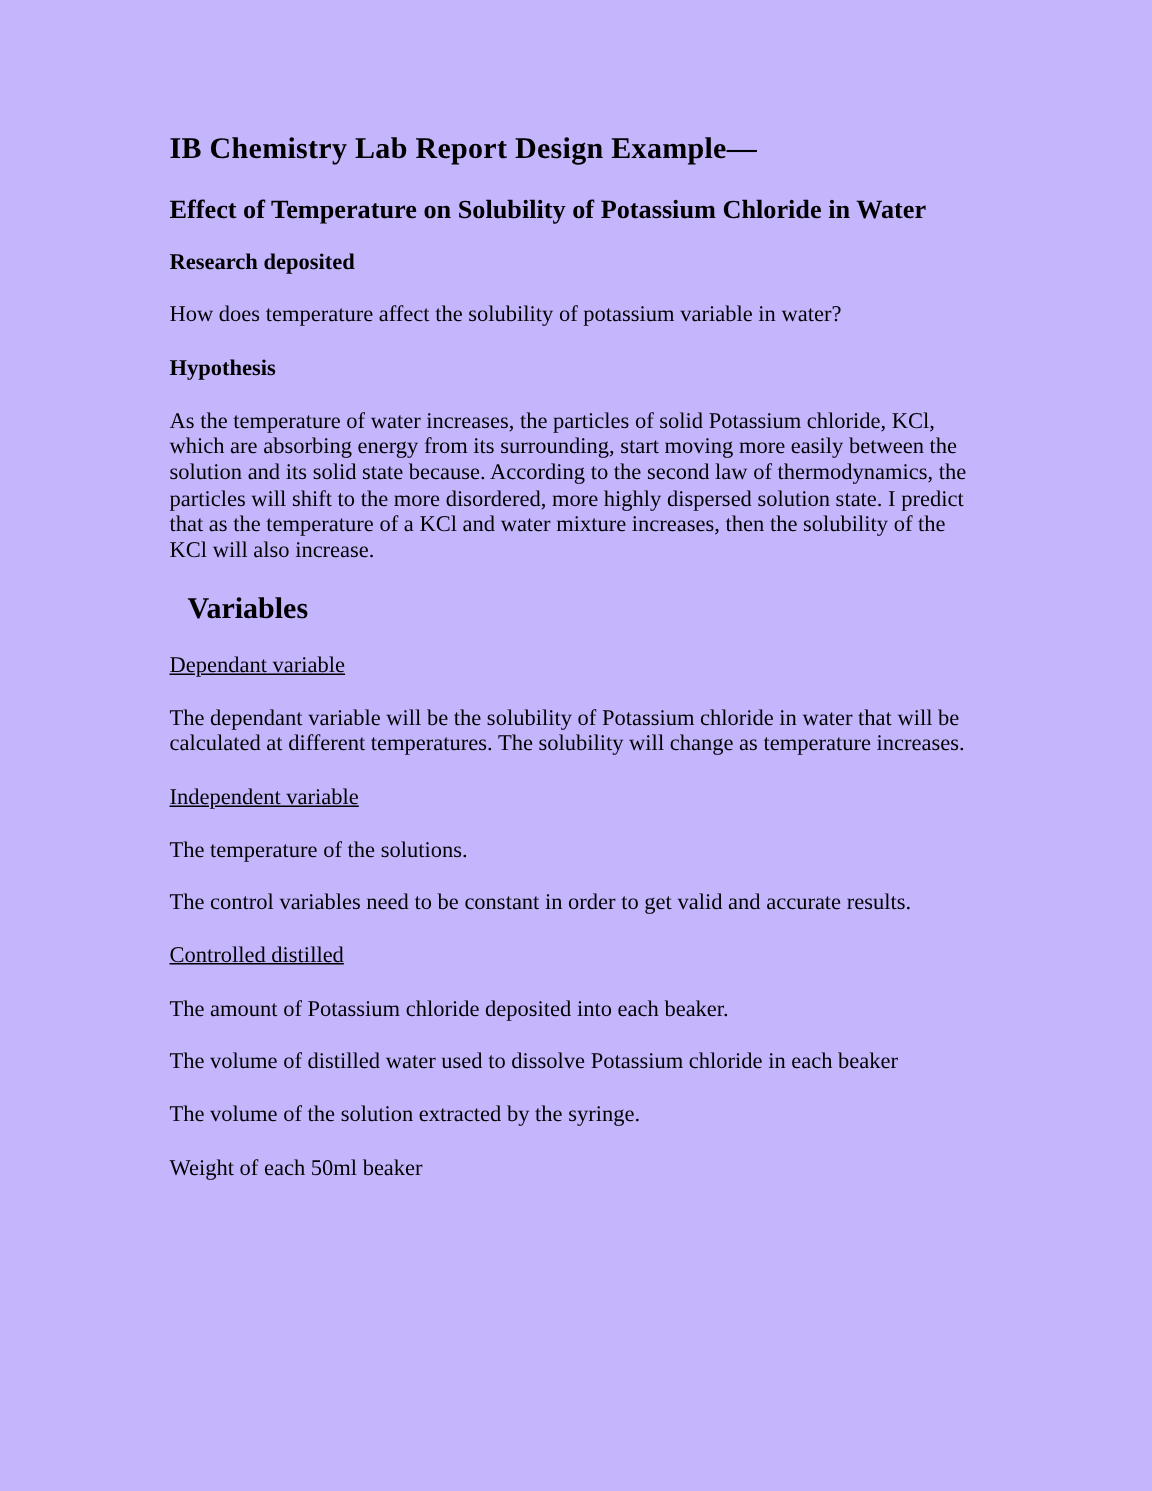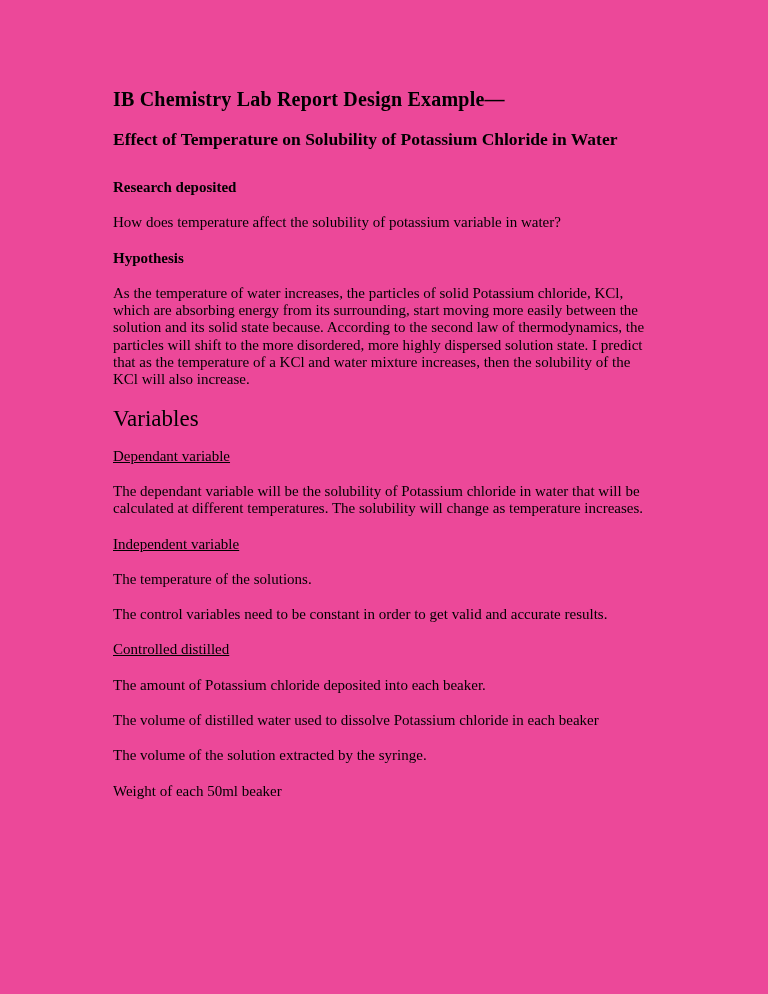--- a/index.html
+++ b/index.html
@@ -7,48 +7,49 @@
     width: 768px;
     height: 994px;
     background: #ffffff;
     font-family: "Liberation Serif", "DejaVu Serif", serif;
     color: #000000;
   }
   .page {
     position: relative;
     width: 768px;
     height: 994px;
-    background: #ec4899;
+    background: #c4b5fd;
     padding: 88px 113px 0 113px;
     overflow: hidden;
   }
   .doc-title {
     font-size: 20px;
     font-weight: bold;
     line-height: 23px;
     margin-bottom: 18px;
     letter-spacing: 0.2px;
   }
   .doc-subtitle {
     font-size: 17.5px;
     font-weight: bold;
     line-height: 20px;
-    margin-bottom: 30px;
+    margin-bottom: 18px;
   }
   .h-small {
     font-size: 15px;
     font-weight: bold;
     line-height: 17.3px;
     margin-bottom: 18px;
   }
   .h-large {
-    font-size: 23px;
-    font-weight: normal;
+    font-size: 20px;
+    font-weight: bold;
     line-height: 23px;
     margin-bottom: 18px;
+    margin-left: 12px;
   }
   .h-underline {
     font-size: 15px;
     font-weight: normal;
     line-height: 17.3px;
     text-decoration: underline;
     margin-bottom: 18px;
   }
   .para {
     font-size: 15px;

